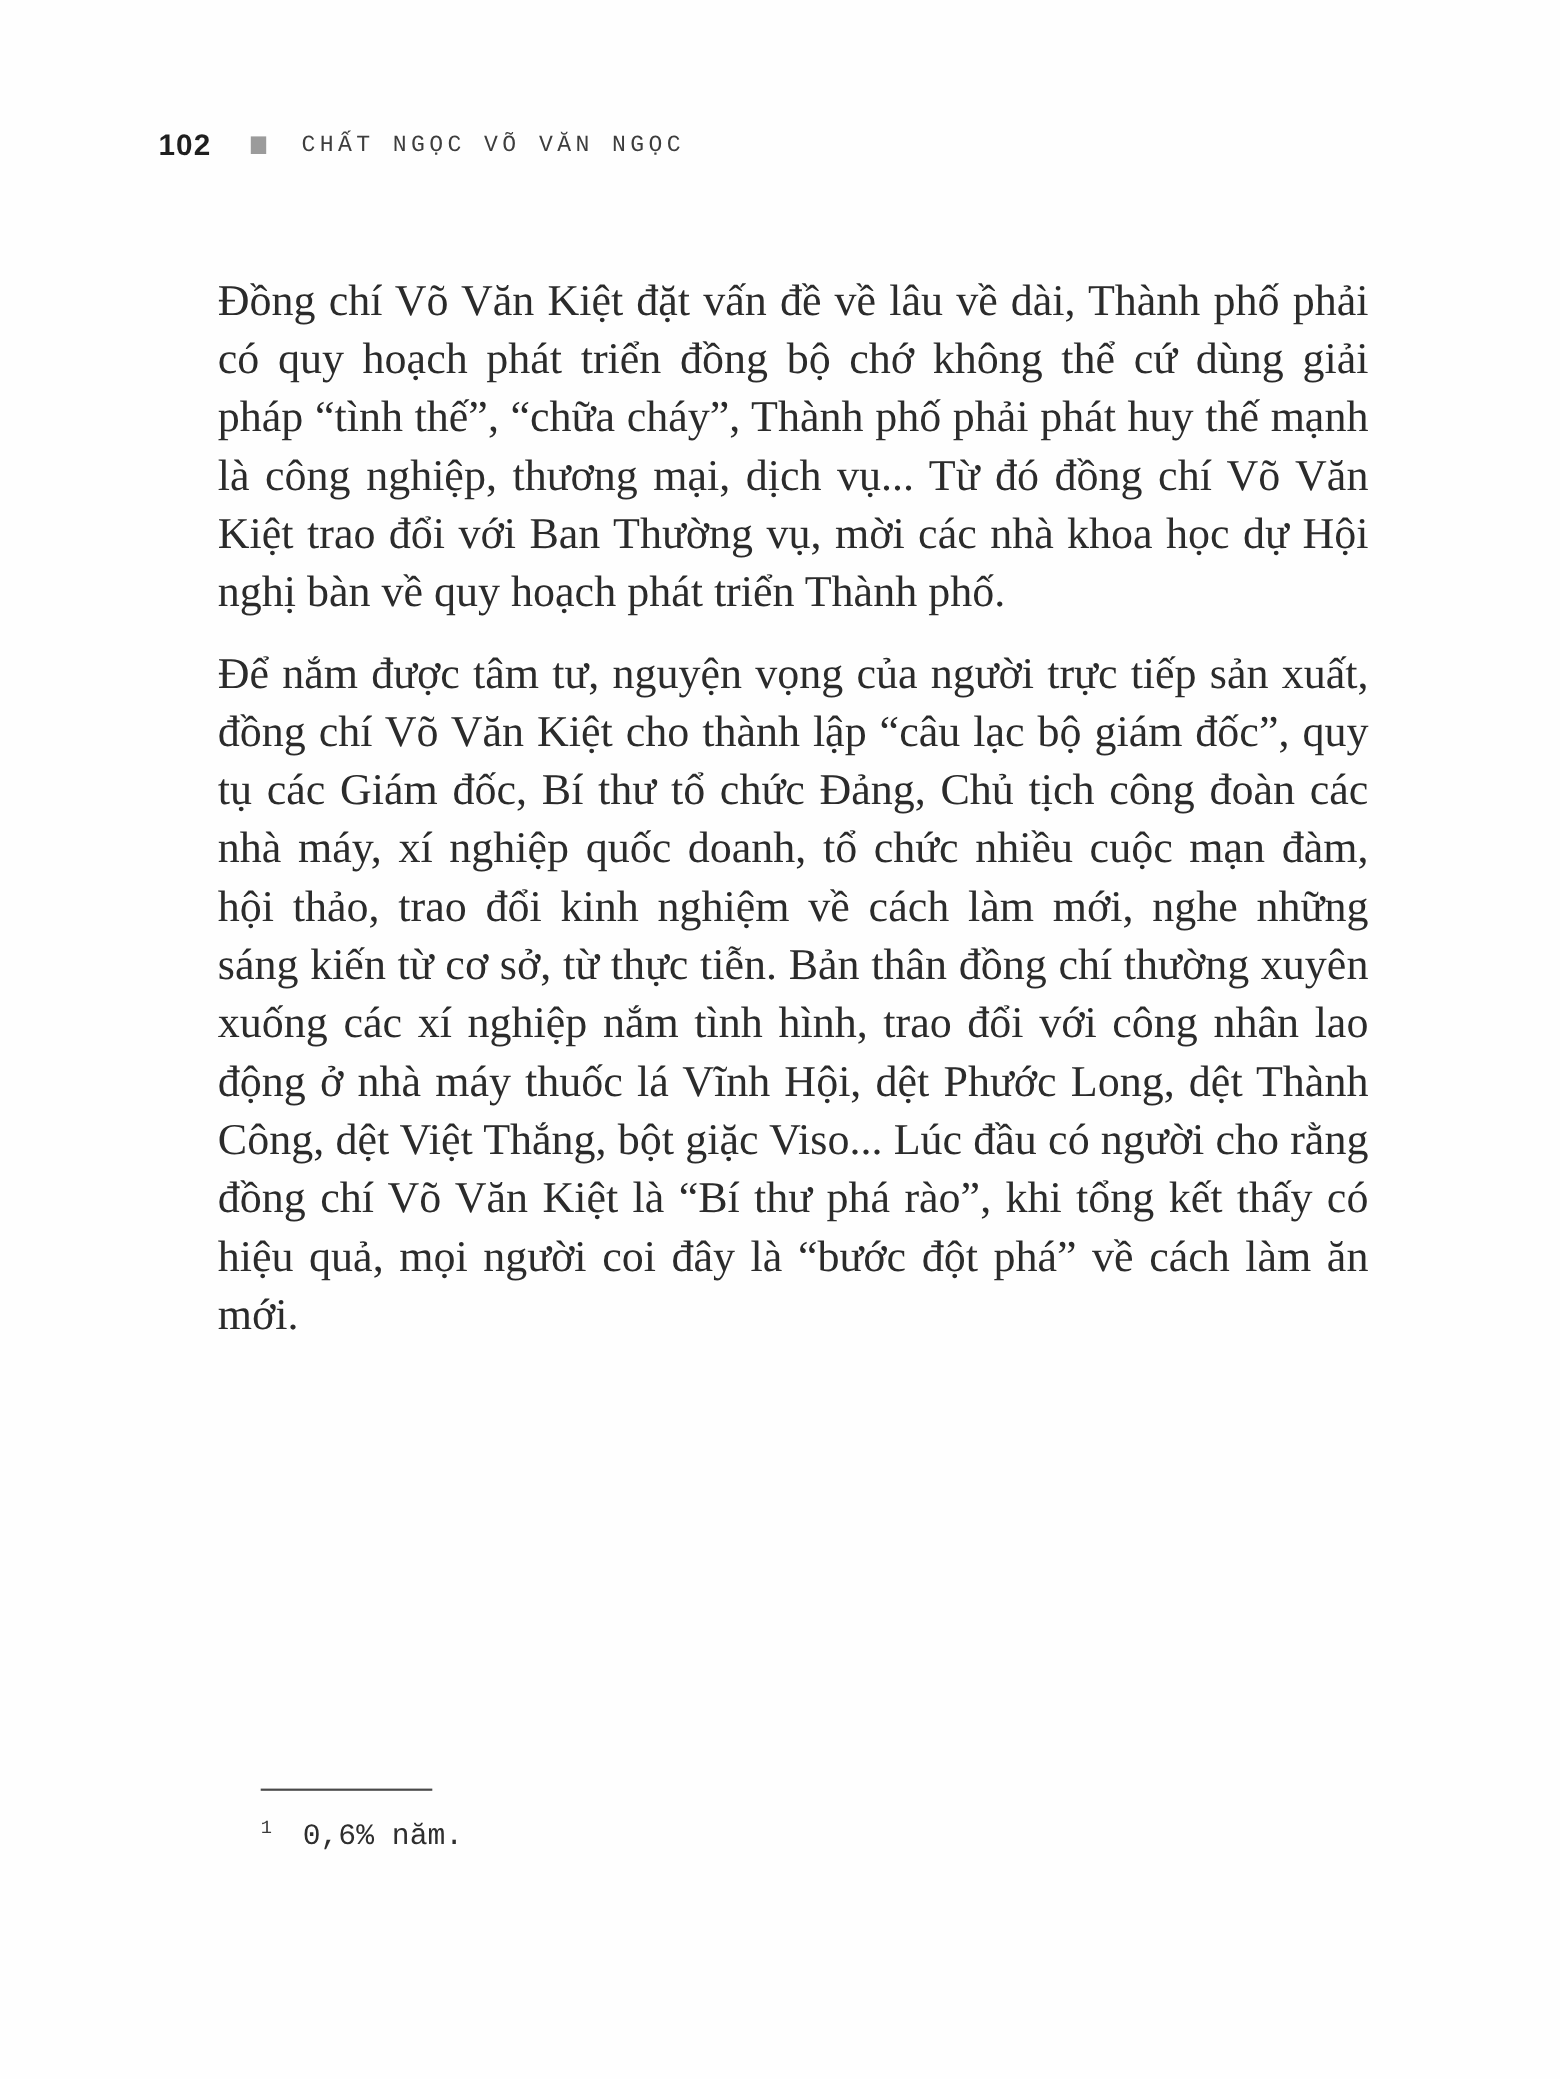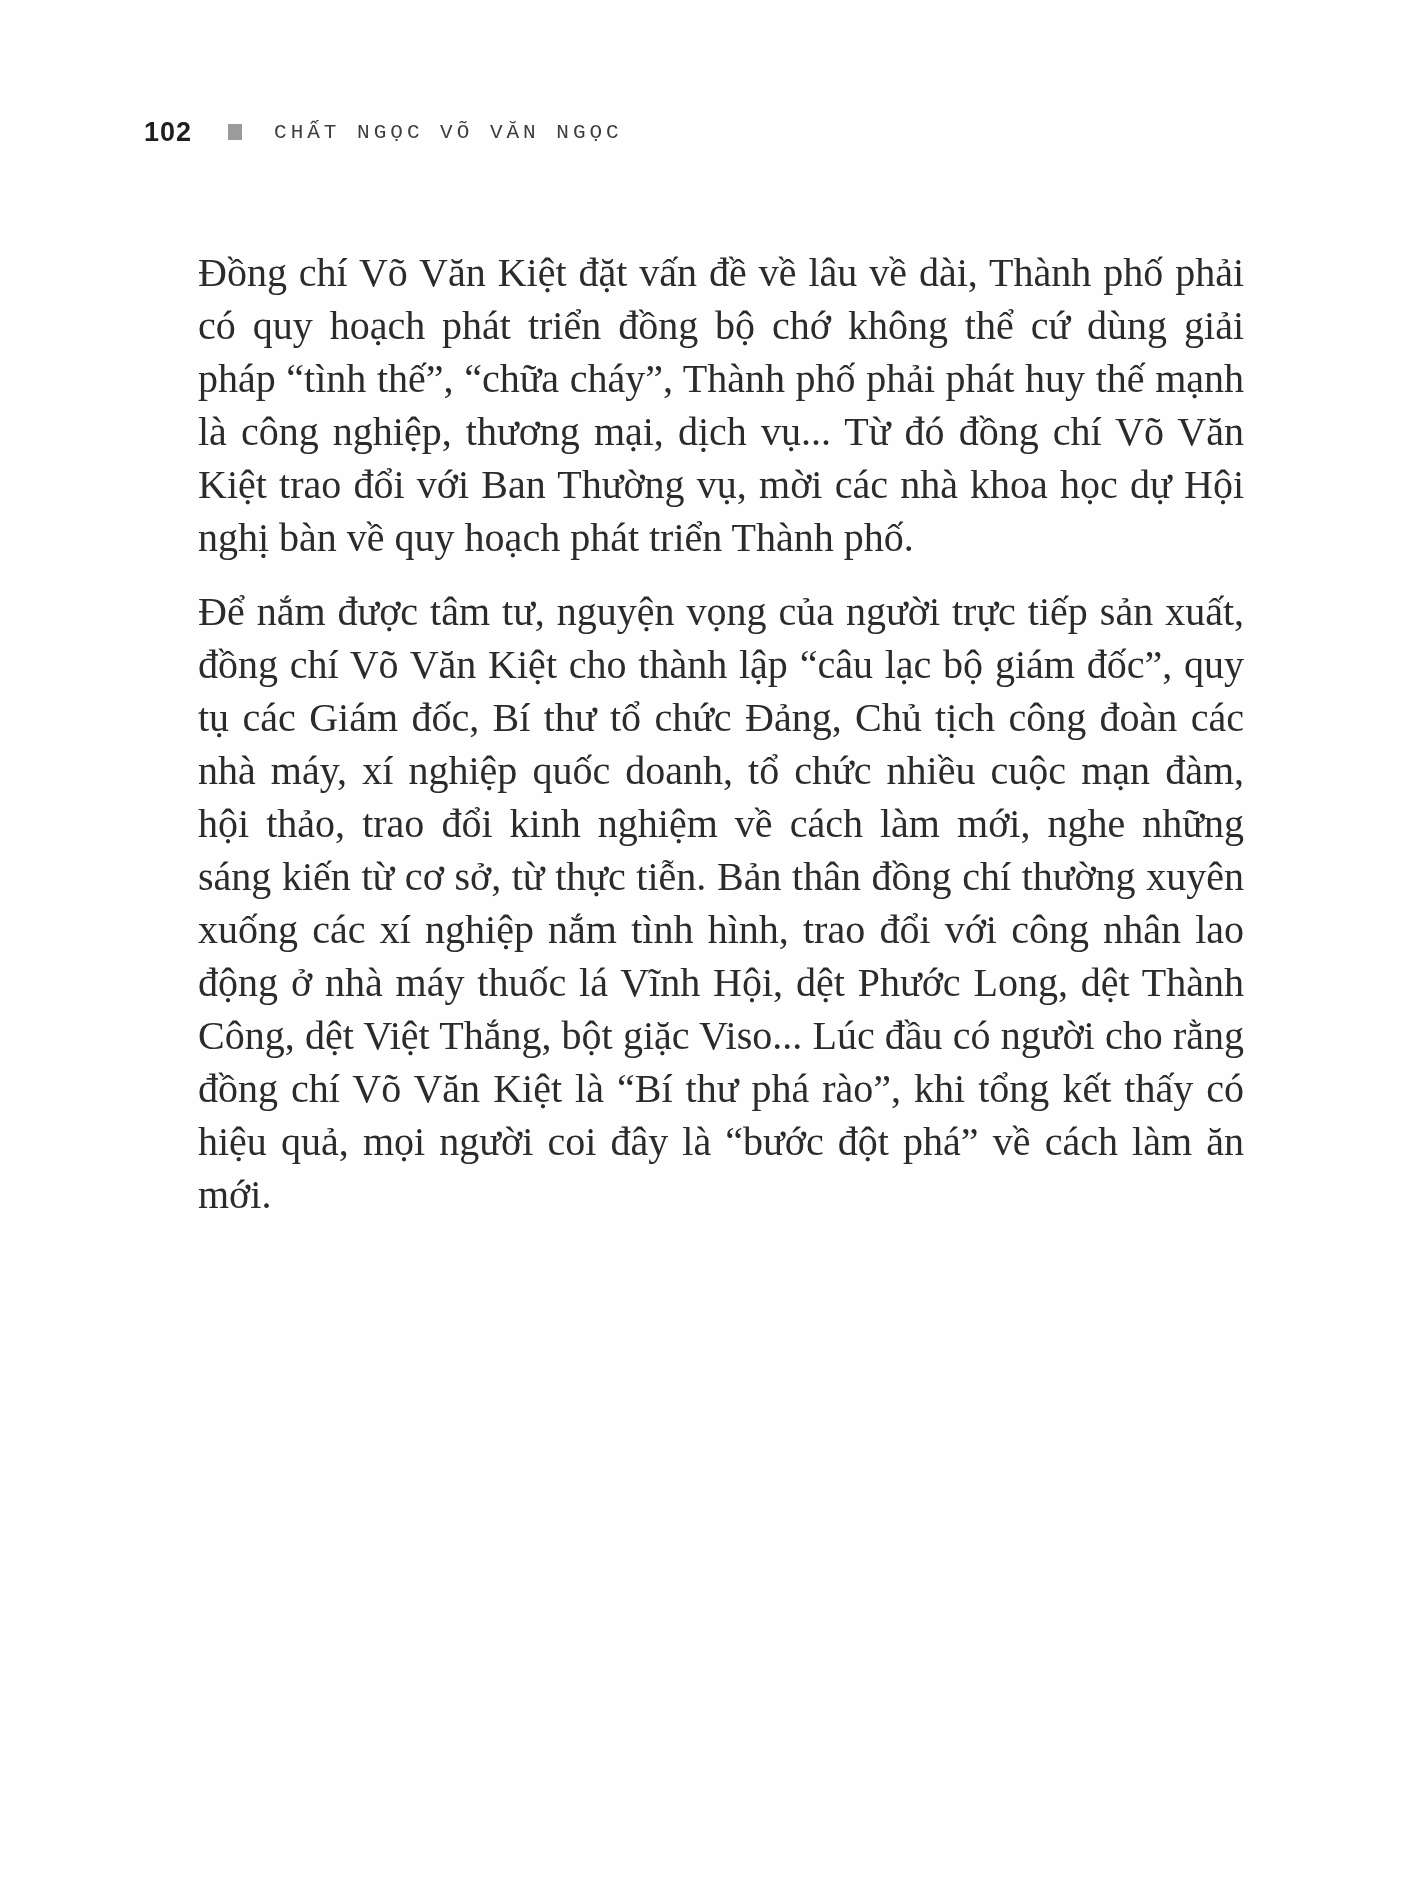--- a/index.html
+++ b/index.html
@@ -110,14 +110,20 @@
   </header>
 
   <main class="body-text">
     <p>Đồng chí Võ Văn Kiệt đặt vấn đề về lâu về dài, Thành phố phải có quy hoạch phát triển đồng bộ chớ không thể cứ dùng giải pháp “tình thế”, “chữa cháy”, Thành phố phải phát huy thế mạnh là công nghiệp, thương mại, dịch vụ... Từ đó đồng chí Võ Văn Kiệt trao đổi với Ban Thường vụ, mời các nhà khoa học dự Hội nghị bàn về quy hoạch phát triển Thành phố.</p>
 
 
     <p>Để nắm được tâm tư, nguyện vọng của người trực tiếp sản xuất, đồng chí Võ Văn Kiệt cho thành lập “câu lạc bộ giám đốc”, quy tụ các Giám đốc, Bí thư tổ chức Đảng, Chủ tịch công đoàn các nhà máy, xí nghiệp quốc doanh, tổ chức nhiều cuộc mạn đàm, hội thảo, trao đổi kinh nghiệm về cách làm mới, nghe những sáng kiến từ cơ sở, từ thực tiễn. Bản thân đồng chí thường xuyên xuống các xí nghiệp nắm tình hình, trao đổi với công nhân lao động ở nhà máy thuốc lá Vĩnh Hội, dệt Phước Long, dệt Thành Công, dệt Việt Thắng, bột giặc Viso... Lúc đầu có người cho rằng đồng chí Võ Văn Kiệt là “Bí thư phá rào”, khi tổng kết thấy có hiệu quả, mọi người coi đây là “bước đột phá” về cách làm ăn mới.</p>
 
   </main>
 
+  <footer class="footnote">
+    <div class="footnote-rule"></div>
+    <div class="footnote-line">
+      <sup class="footnote-marker">1</sup><span class="footnote-text">0,6% năm.</span>
+    </div>
+  </footer>
 
 </div>
 
 </body></html>

